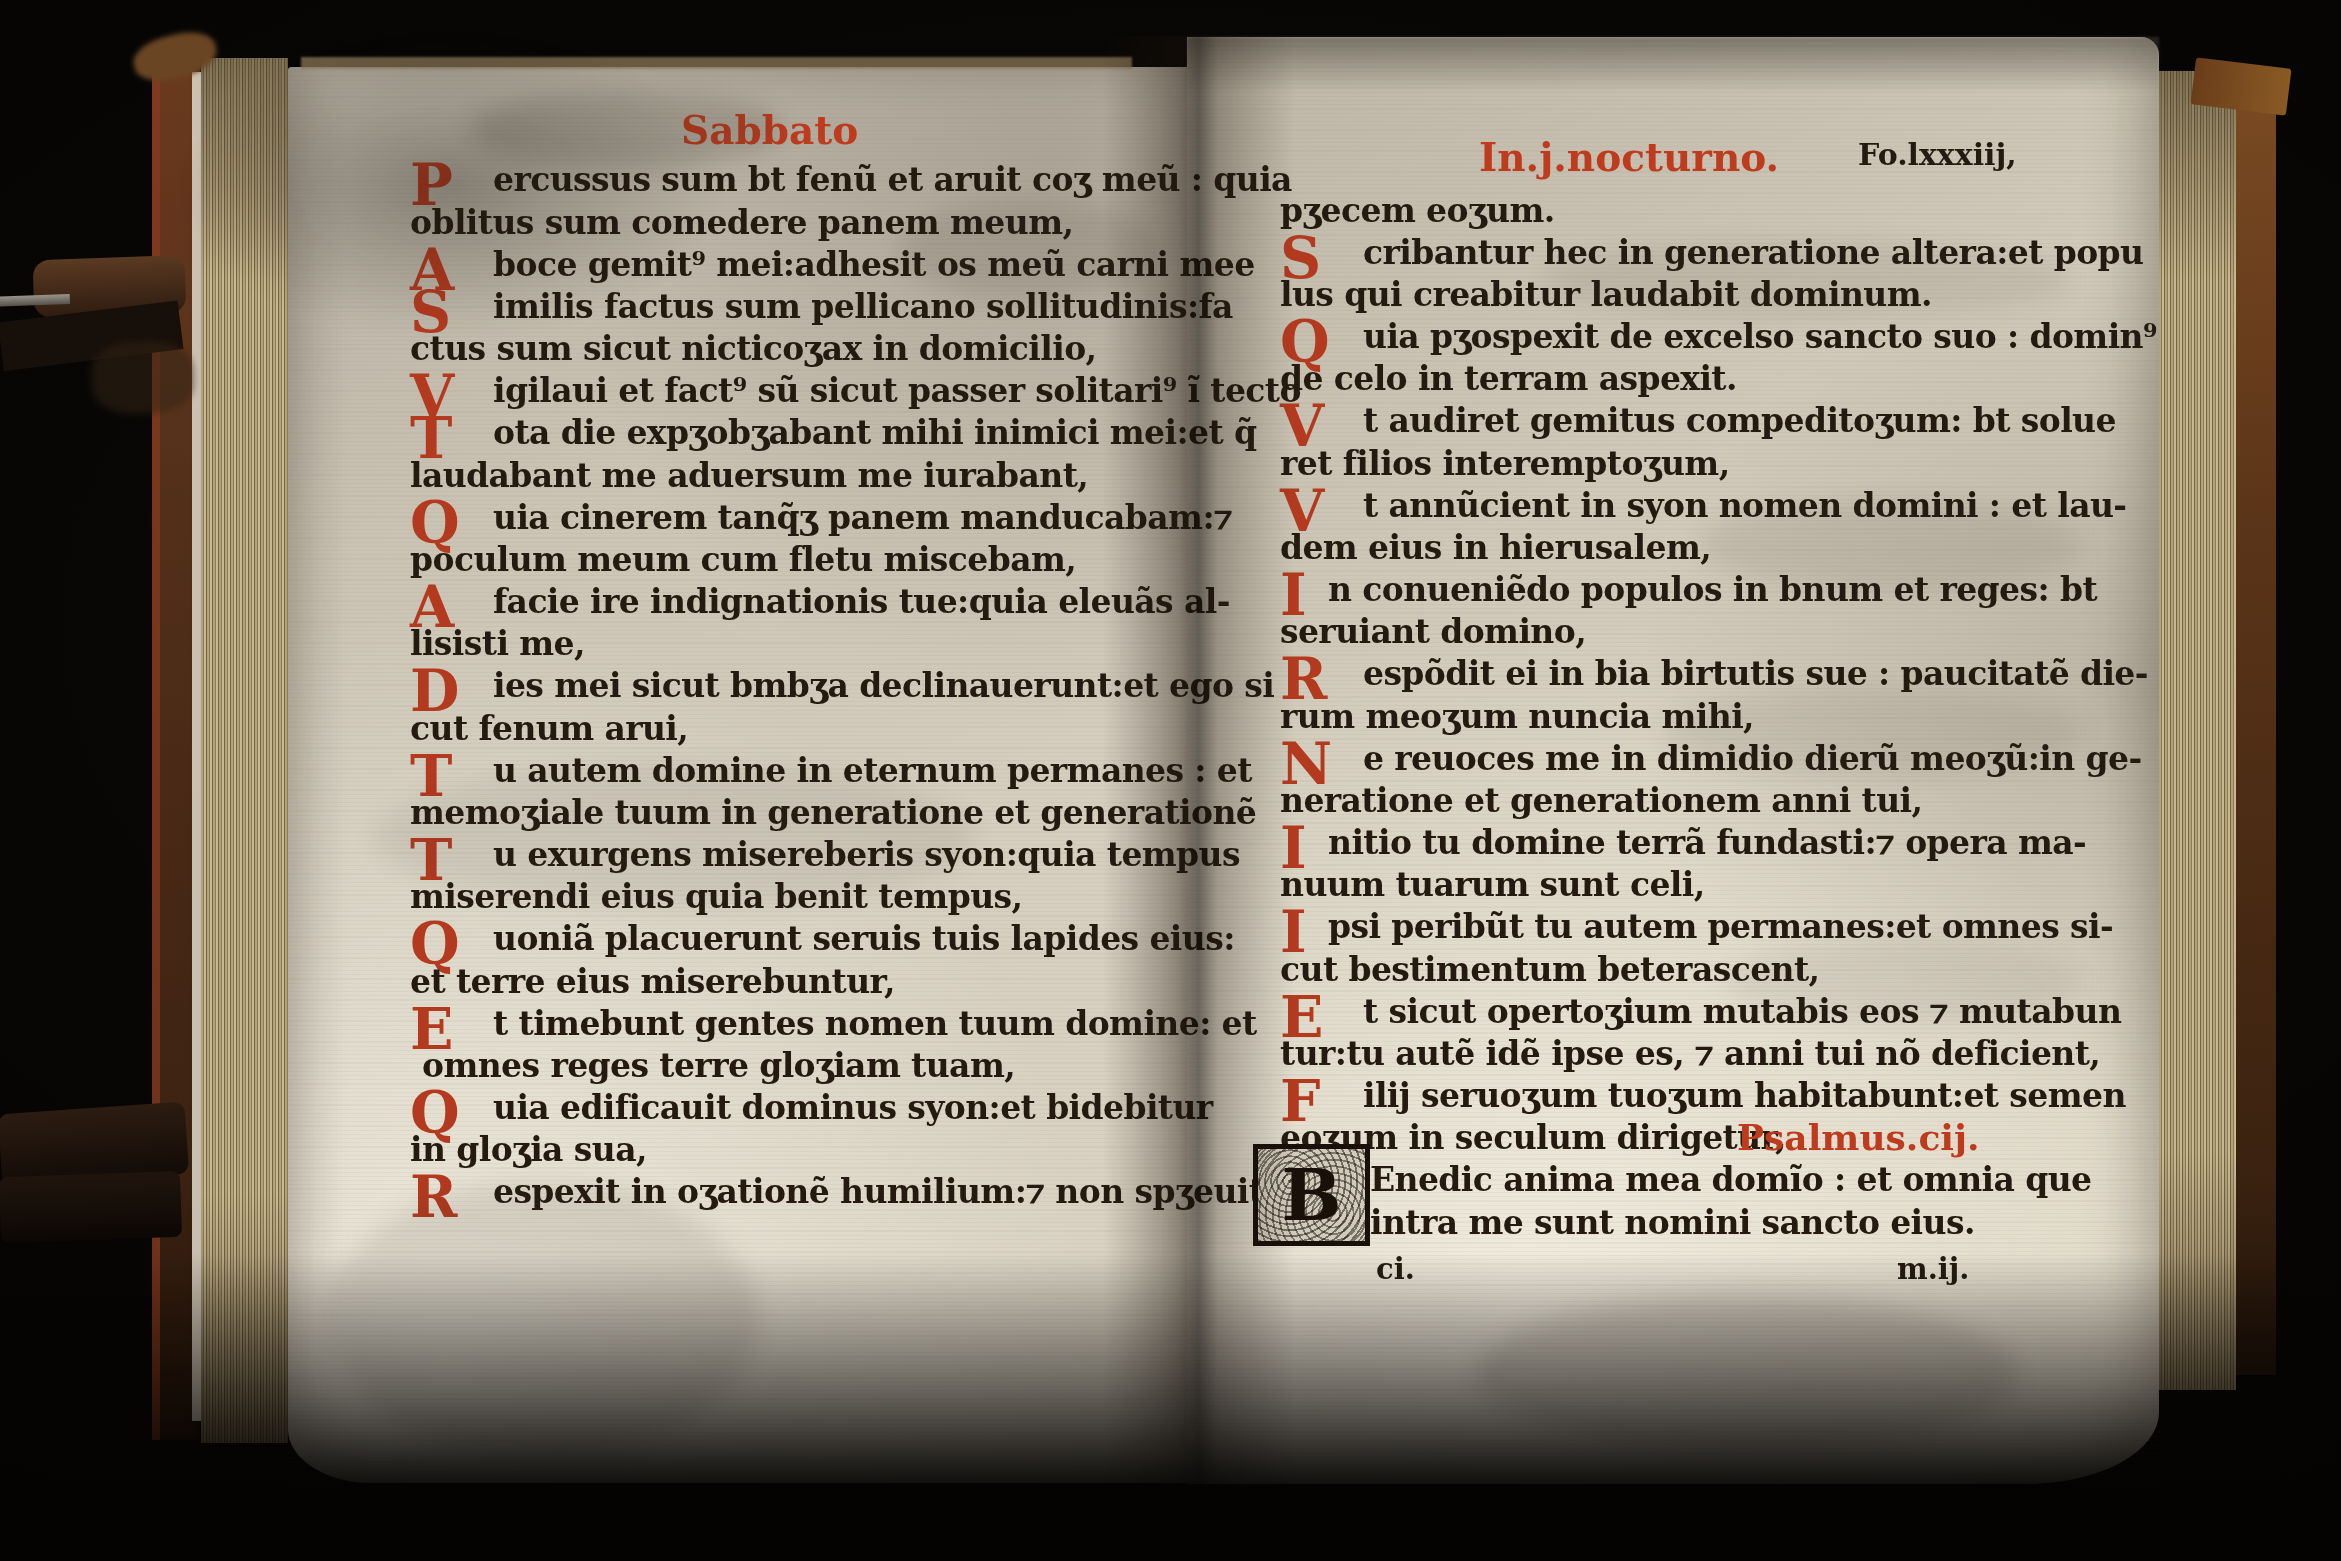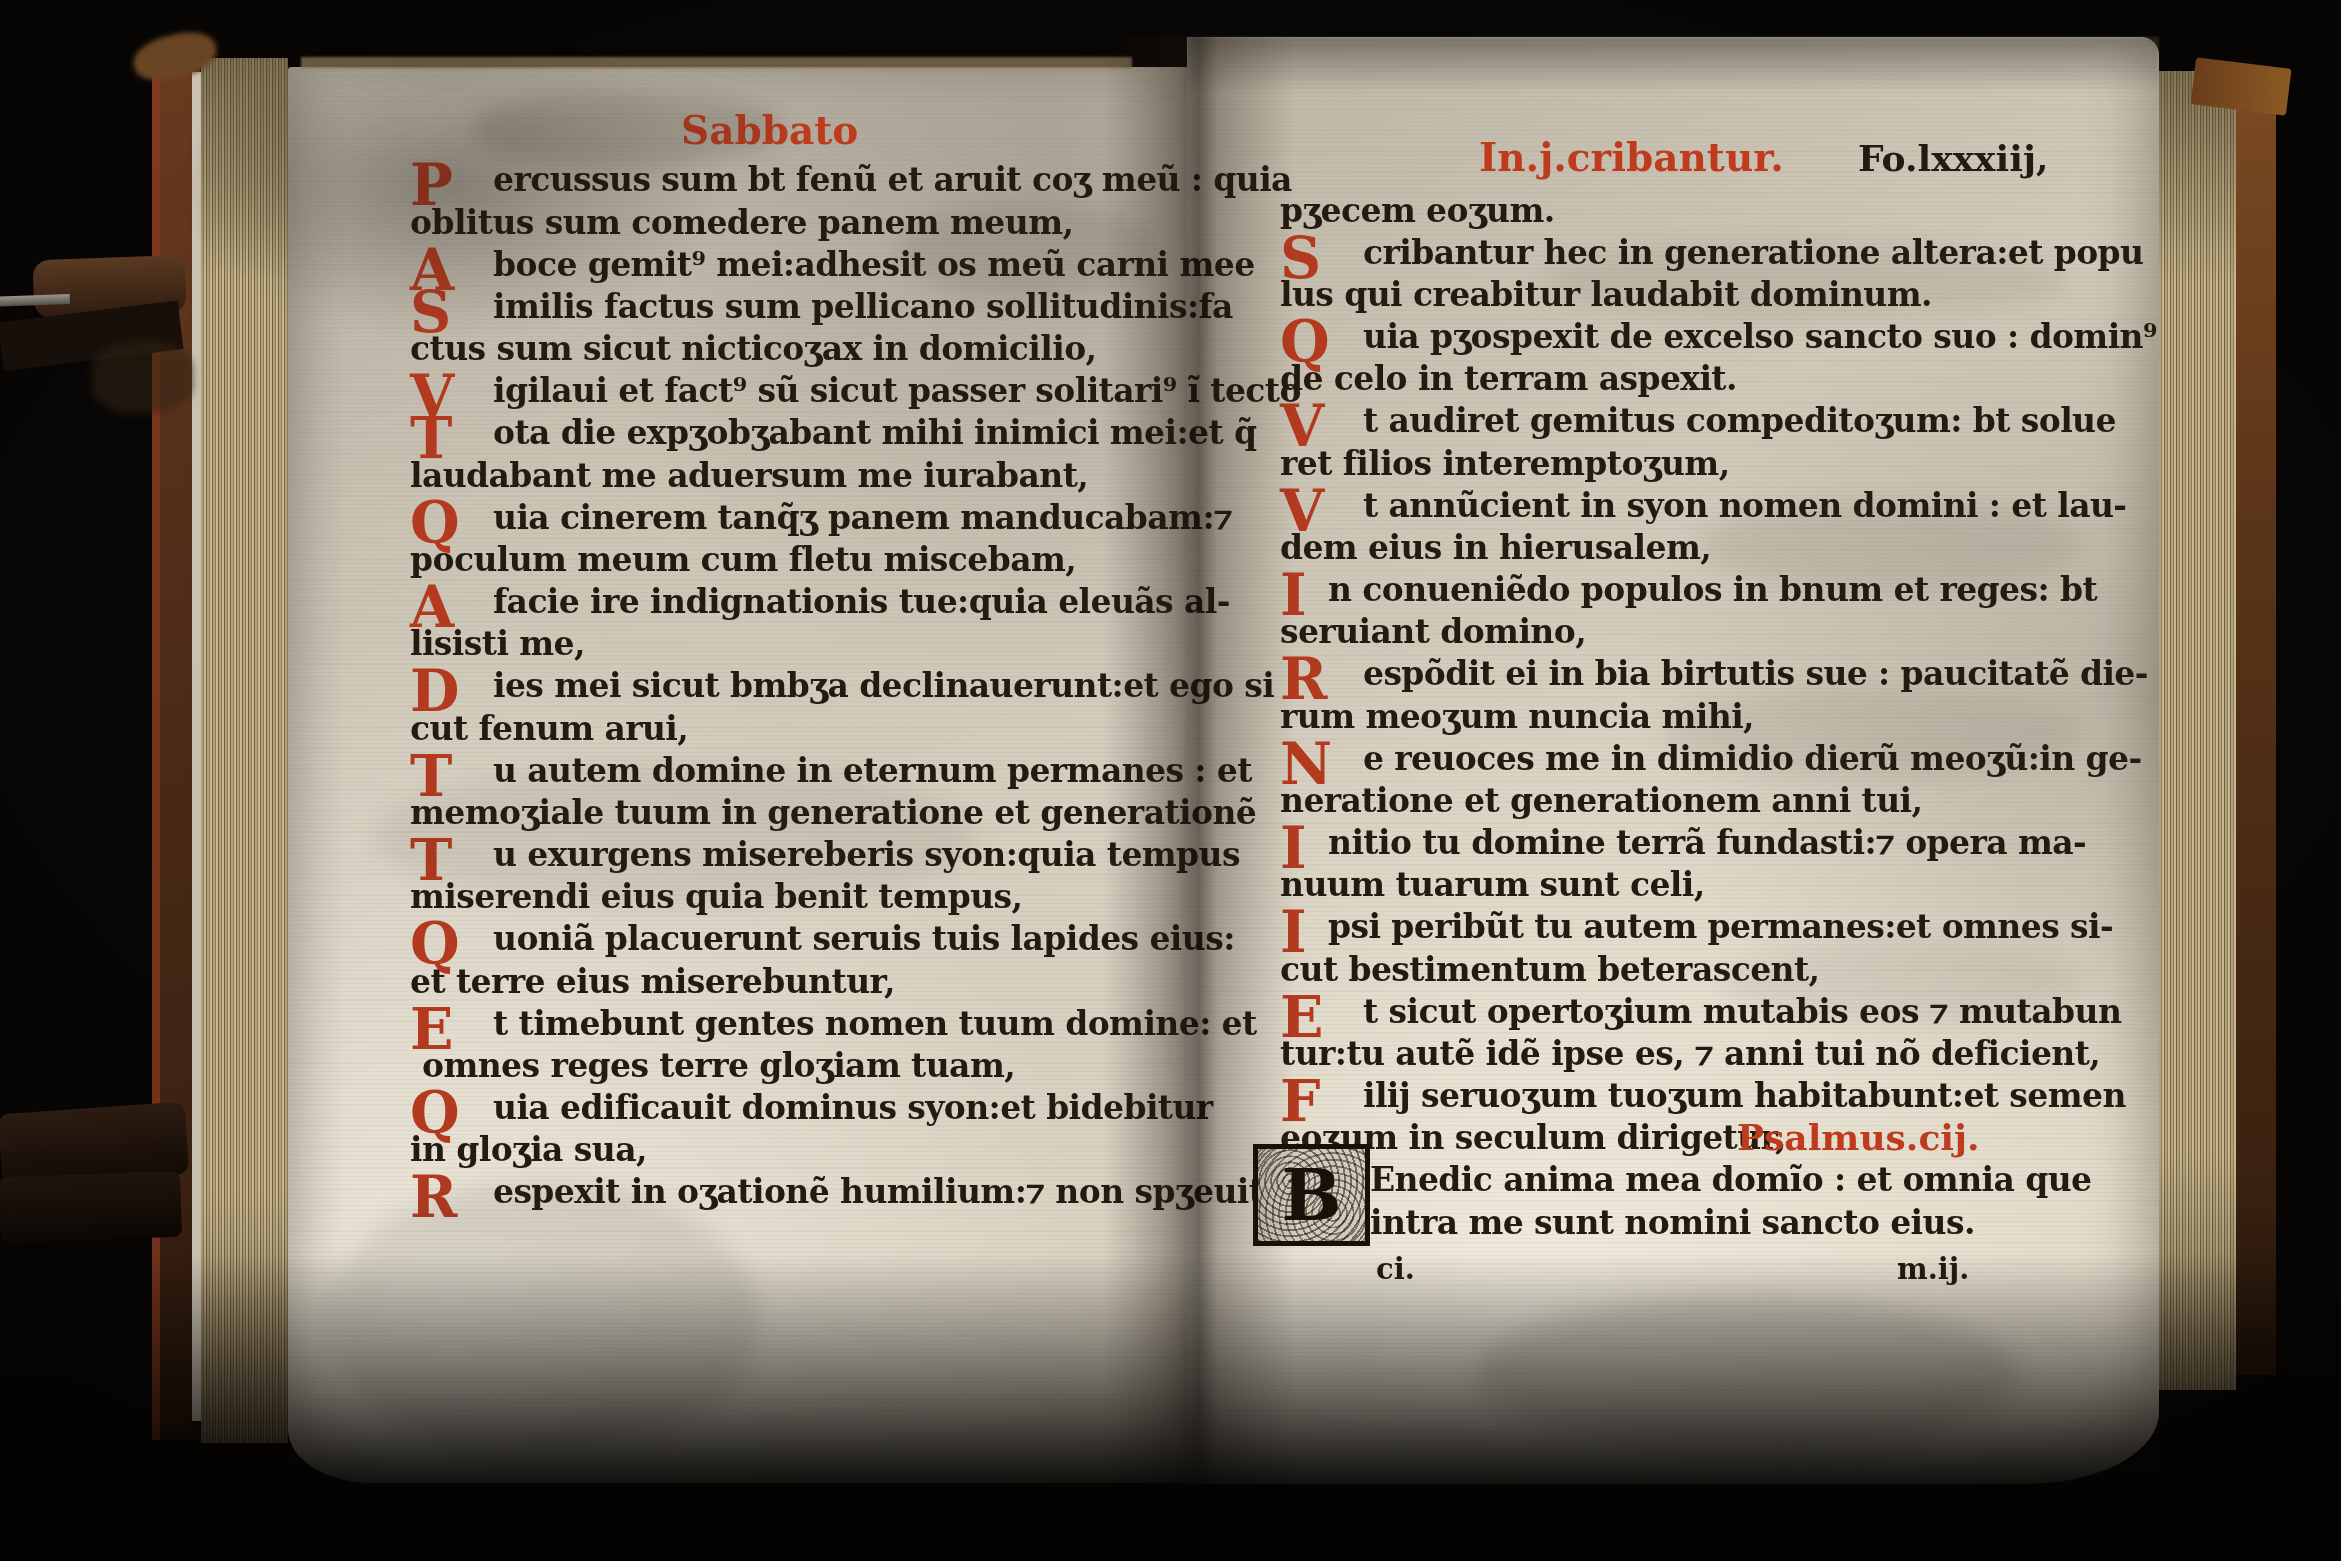--- a/index.html
+++ b/index.html
@@ -41,21 +41,21 @@
   .topedge-left{position:absolute;left:301px;top:57px;width:831px;height:12px;background:#8a7757;opacity:.75;filter:blur(1.2px);}
   .topband-right{position:absolute;left:1187px;top:37px;width:972px;height:55px;
       background:linear-gradient(180deg,rgba(70,62,54,.5),rgba(70,62,54,0));filter:blur(1.8px);}
   
   .line{position:absolute;height:42px;font-size:33px;line-height:37px;font-weight:bold;
         color:#241a10;letter-spacing:-0.6px;white-space:pre;}
   .lp{left:410px;} .rp{left:1280px;}
   .fi{padding-left:83px;} .fi-n{padding-left:48px;} .fi-w{padding-left:90px;}
   .init{position:absolute;left:0;top:-4.8px;font-size:57px;line-height:57px;font-weight:bold;color:#b33a1f;}
   .heading{position:absolute;font-weight:bold;color:#bf3b1e;font-size:39px;letter-spacing:0;}
-  .folio{position:absolute;font-weight:bold;color:#241a10;font-size:36px;}
+  .folio{position:absolute;font-weight:bold;color:#241a10;font-size:30px;}
   .rubric{position:absolute;font-weight:bold;color:#bf3b1e;font-size:36px;}
   .sig{position:absolute;font-weight:bold;color:#241a10;font-size:29px;}
   .woodcut{position:absolute;left:1253px;top:1144px;width:107px;height:92px;border:5.4px solid #181009;
       background:
         repeating-radial-gradient(circle at 30% 35%, rgba(24,16,9,.5) 0 1.8px, rgba(0,0,0,0) 1.8px 6px),
         repeating-radial-gradient(circle at 70% 70%, rgba(24,16,9,.45) 0 1.8px, rgba(0,0,0,0) 1.8px 6.6px),
         #d2cbbb;
       display:flex;align-items:center;justify-content:center;}
   .woodcut span{font-size:71px;font-weight:bold;color:#181009;line-height:1;}
   
@@ -134,21 +134,21 @@
   <div class="line lp fi" style="top:836px;"><span class="init">T</span><span>u exurgens misereberis syon:quia tempus</span></div>
   <div class="line lp" style="top:878px;"><span>miserendi eius quia benit tempus,</span></div>
   <div class="line lp fi" style="top:920px;"><span class="init">Q</span><span>uoniã placuerunt seruis tuis lapides eius:</span></div>
   <div class="line lp" style="top:963px;"><span>et terre eius miserebuntur,</span></div>
   <div class="line lp fi" style="top:1005px;"><span class="init">E</span><span>t timebunt gentes nomen tuum domine: et</span></div>
   <div class="line lp" style="top:1047px;margin-left:12px;"><span>omnes reges terre gloʒiam tuam,</span></div>
   <div class="line lp fi" style="top:1089px;"><span class="init">Q</span><span>uia edificauit dominus syon:et bidebitur</span></div>
   <div class="line lp" style="top:1131px;"><span>in gloʒia sua,</span></div>
   <div class="line lp fi" style="top:1173px;"><span class="init">R</span><span>espexit in oʒationẽ humilium:⁊ non spʒeuit</span></div>
 
-  <div class="heading" style="left:1479px;top:134px;">In.j.cribantur.</div>
+  <div class="heading" style="left:1479px;top:134px;">In.j.nocturno.</div>
   <div class="folio" style="left:1858px;top:137px;">Fo.lxxxiij,</div>
 
   <div class="line rp" style="top:192px;"><span>pʒecem eoʒum.</span></div>
   <div class="line rp fi" style="top:234px;"><span class="init">S</span><span>cribantur hec in generatione altera:et popu</span></div>
   <div class="line rp" style="top:276px;"><span>lus qui creabitur laudabit dominum.</span></div>
   <div class="line rp fi" style="top:318px;"><span class="init">Q</span><span>uia pʒospexit de excelso sancto suo : domin⁹</span></div>
   <div class="line rp" style="top:360px;"><span>de celo in terram aspexit.</span></div>
   <div class="line rp fi" style="top:402px;"><span class="init">V</span><span>t audiret gemitus compeditoʒum: bt solue</span></div>
   <div class="line rp" style="top:445px;"><span>ret filios interemptoʒum,</span></div>
   <div class="line rp fi" style="top:487px;"><span class="init">V</span><span>t annũcient in syon nomen domini : et lau-</span></div>

